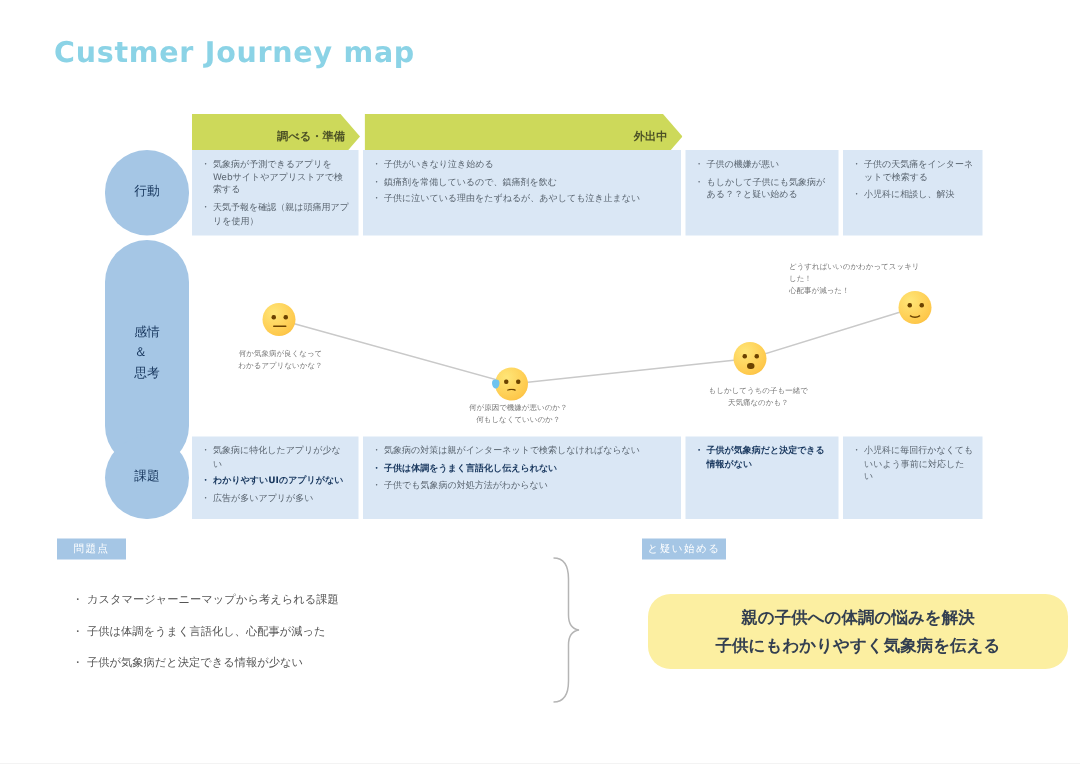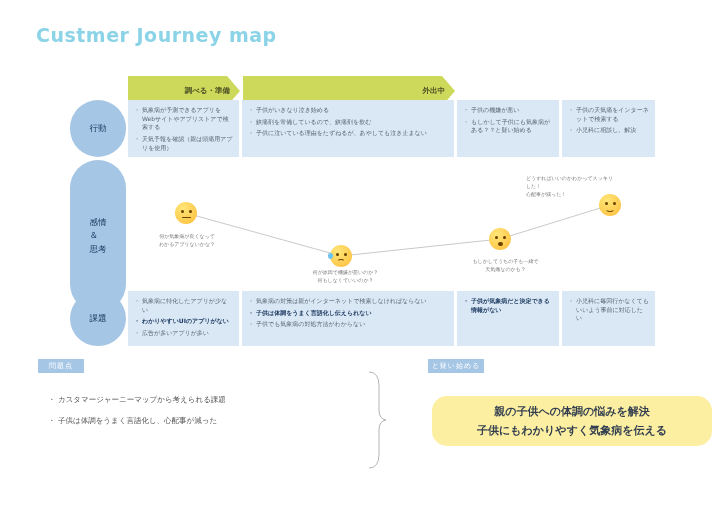--- a/index.html
+++ b/index.html
@@ -161,20 +161,21 @@
     <div class="bullet bold">子供が気象病だと決定できる情報がない</div>
   </div>
   <div class="cell" style="left:562px;width:93px;top:291px;height:55px;">
     <div class="bullet">小児科に毎回行かなくてもいいよう事前に対応したい</div>
   </div>
 
   <div class="badge" style="left:38px;top:359px;width:46px;height:14px;">問題点</div>
   <div class="problem-list">
     <div class="problem-item">カスタマージャーニーマップから考えられる課題</div>
     <div class="problem-item">子供は体調をうまく言語化し、心配事が減った</div>
+    <div class="problem-item">子供が気象病だと決定できる情報が少ない</div>
   </div>
 
   <svg class="brace-svg" width="24" height="98" viewBox="0 0 24 98">
     <path d="M3,1 Q13,1 13,15 L13,39 Q13,48 20,49 Q13,50 13,59 L13,83 Q13,97 3,97" fill="none" stroke="#b5b5b5" stroke-width="1"></path>
   </svg>
 
   <div class="badge" style="left:428px;top:359px;width:56px;height:14px;">と疑い始める</div>
   <div class="keyword-box">
     <div class="keyword-line">親の子供への体調の悩みを解決</div>
     <div class="keyword-line">子供にもわかりやすく気象病を伝える</div>

